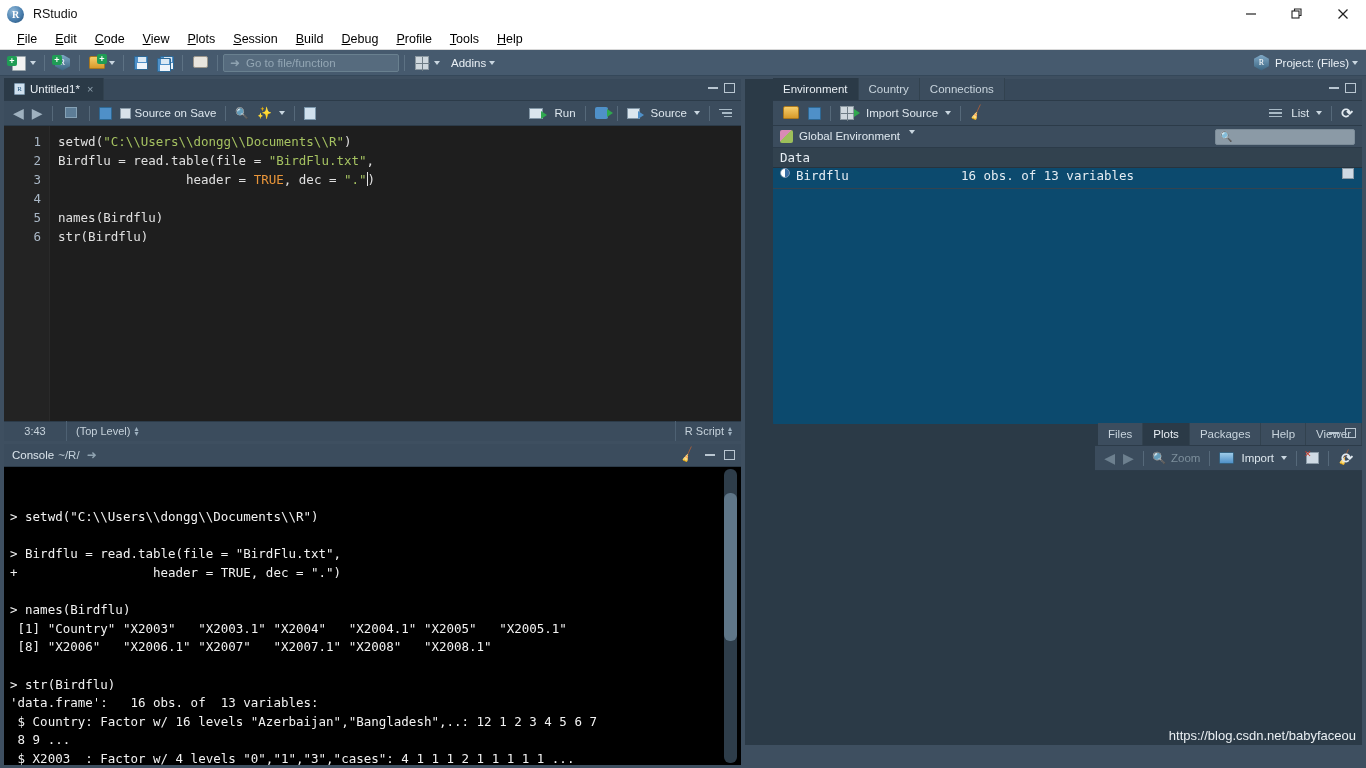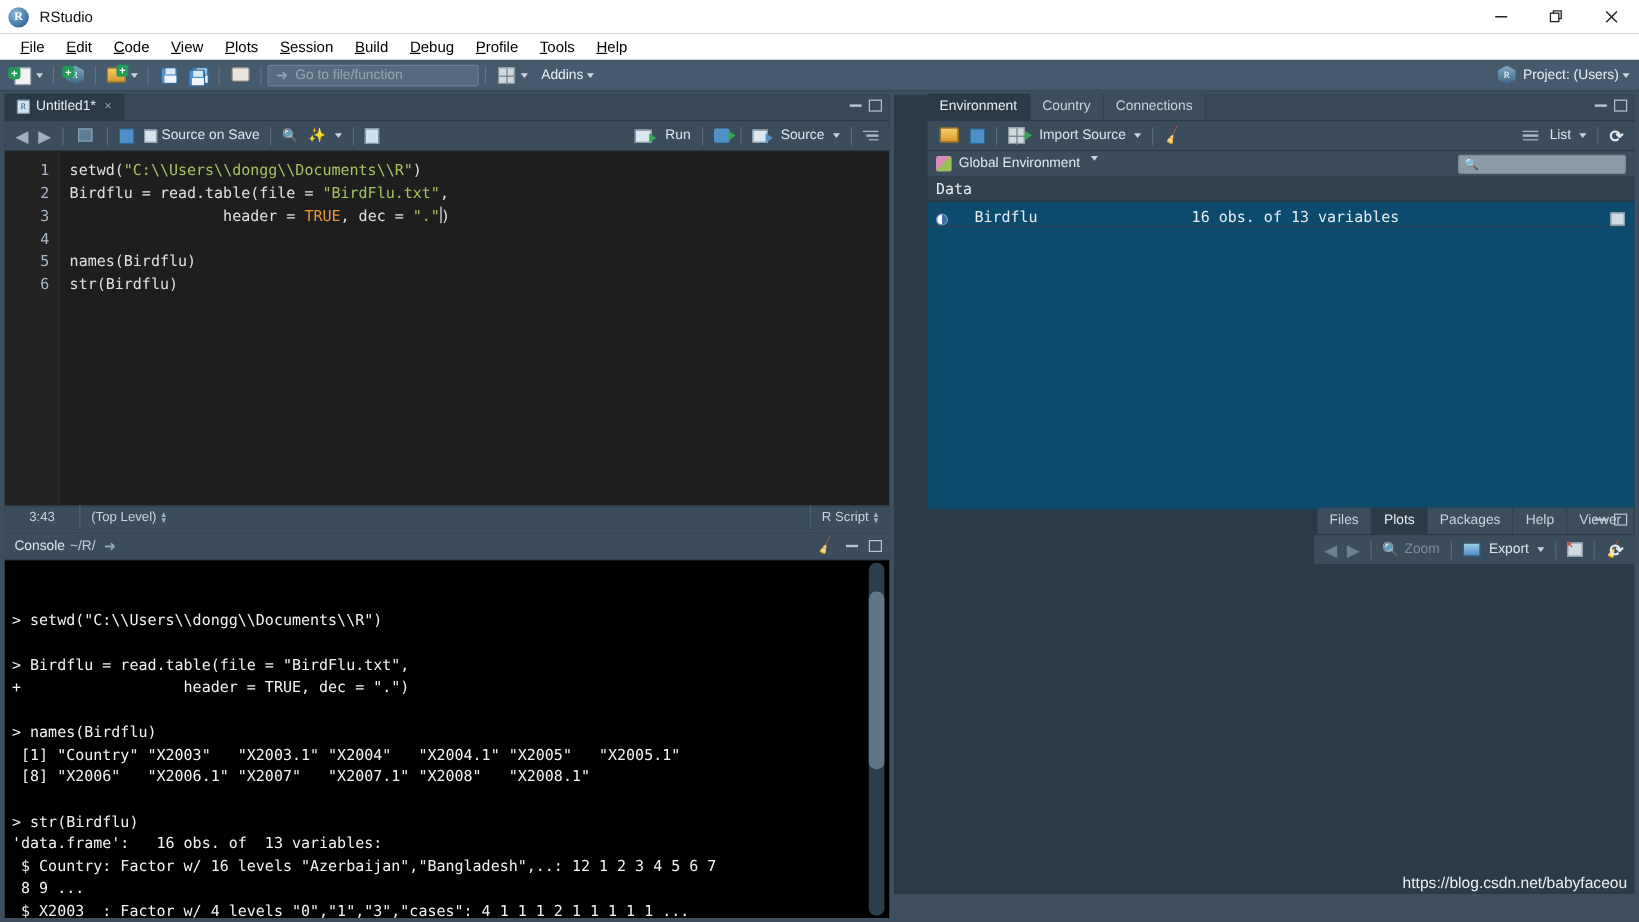--- a/index.html
+++ b/index.html
@@ -191,24 +191,23 @@
     position:absolute; right:7px; width:140px; height:16px; background:#8b9aa6;
     border:1px solid #7b8b98; border-radius:2px; display:flex; align-items:center; padding-left:4px;
   }
   .searchbox .mg { color:#3d4d5b; font-size:10px; }
   .env-section {
     height:20px; background:#32424f; color:#e6edf3; font-size:12.5px;
     display:flex; align-items:center; padding-left:7px;
     font-family:"DejaVu Sans Mono", monospace; border-bottom:1px solid #26333e;
   }
   .env-row {
-    height:21px; display:flex; align-items:flex-end; padding-left:7px; color:#e6edf3;
+    height:21px; display:flex; align-items:flex-start; padding-left:7px; color:#e6edf3;
     font-size:12.5px; font-family:"DejaVu Sans Mono", monospace; position:relative;
     border-bottom:1px solid #34434f;
-    gap:16px;
   }
   .env-expand { width:10px;height:10px;border-radius:50%;
                 background:linear-gradient(90deg,#ffffff 50%, #3b6ea5 50%);
                 border:1px solid #7e99b5; margin-right:6px; flex:0 0 auto;}
   .env-name { width:165px; }
   .env-grid-ico { position:absolute; right:8px; width:12px;height:11px;background:#cfdae4;
                   border:1px solid #8a9aa7; }
   .env-body { flex:1; background:#0c4a6e;border-radius:19px; }
 
   
@@ -315,21 +314,21 @@
         <span class="ic-grid" style="position:absolute;left:2px;top:1px;"></span>
       </span>
     <span class="caret"></span>
   </div>
   <div class="tool">
     <span class="addins">Addins</span>
     <span class="caret"></span>
   </div>
   <div class="proj-right">
     <span class="ic-rproj" style="margin-right:6px;">R</span>
-    <span>Project: (Users)</span>
+    <span>Project: (Files)</span>
     <span class="caret"></span>
   </div>
 </div>
 
 <div class="workspace">
 
   <div class="pane pane-src">
     <div class="tabstrip">
       <div class="tab active">
         <span class="tab-doc-ico">R</span>
@@ -554,21 +553,21 @@
       <span class="pt-item arrow-nav dim">◀</span>
       <span class="pt-item arrow-nav dim">▶</span>
       <span class="pt-sep"></span>
       <span class="pt-item zoom-dim">
         <span>🔍</span>
         <span>Zoom</span>
       </span>
       <span class="pt-sep"></span>
       <span class="pt-item">
         <span class="ic-export"></span>
-        <span style="margin-left:3px">Export</span>
+        <span style="margin-left:3px">Import</span>
         <span class="caret"></span>
       </span>
       <span class="pt-sep"></span>
       <span class="pt-item">
         <span class="ic-clearplot"></span>
       </span>
       <span class="pt-sep"></span>
       <span class="pt-item">
         <span class="broom">🧹</span>
       </span>

